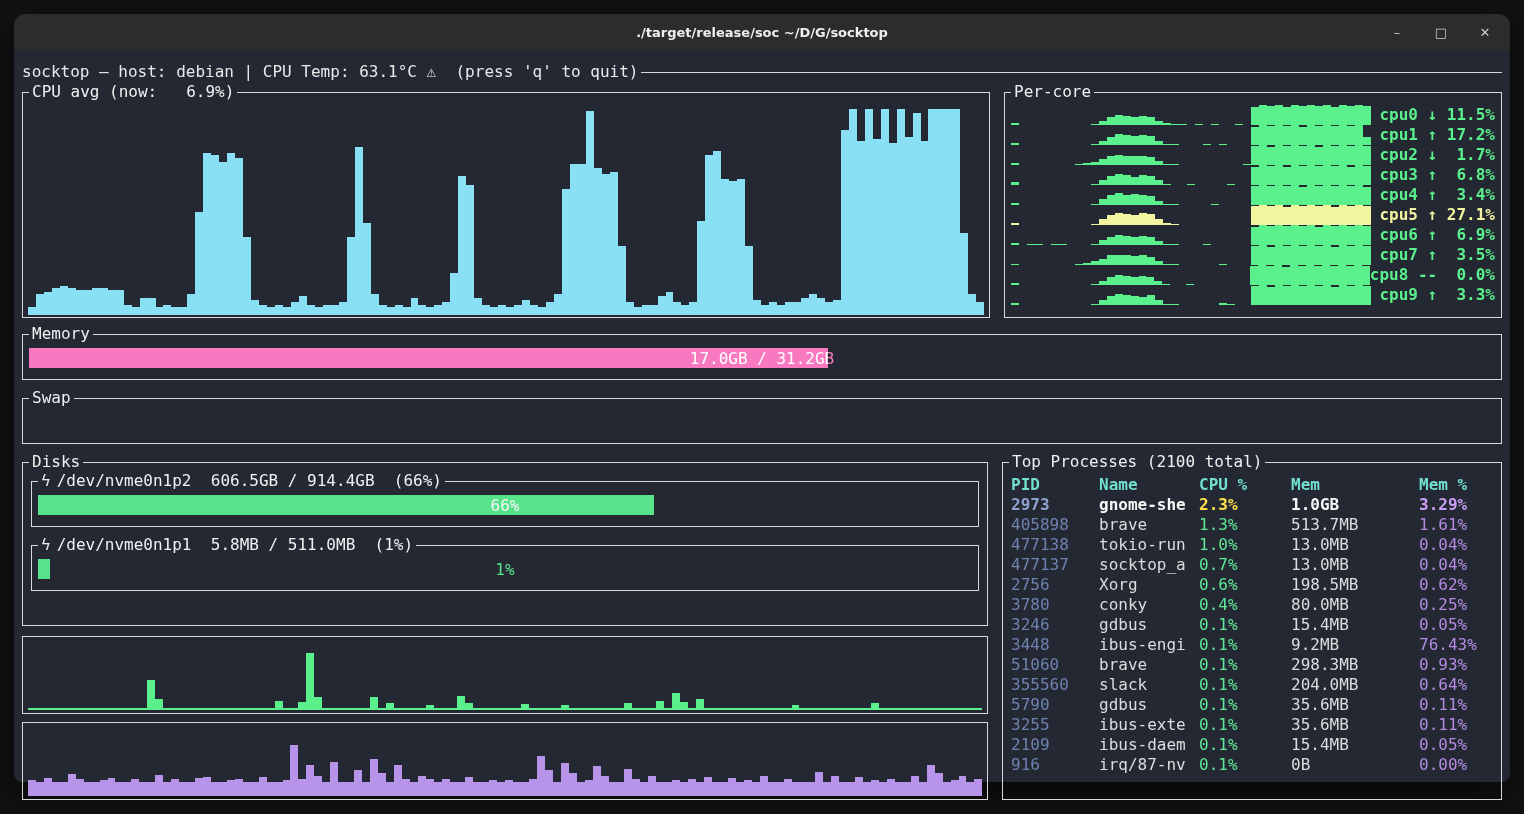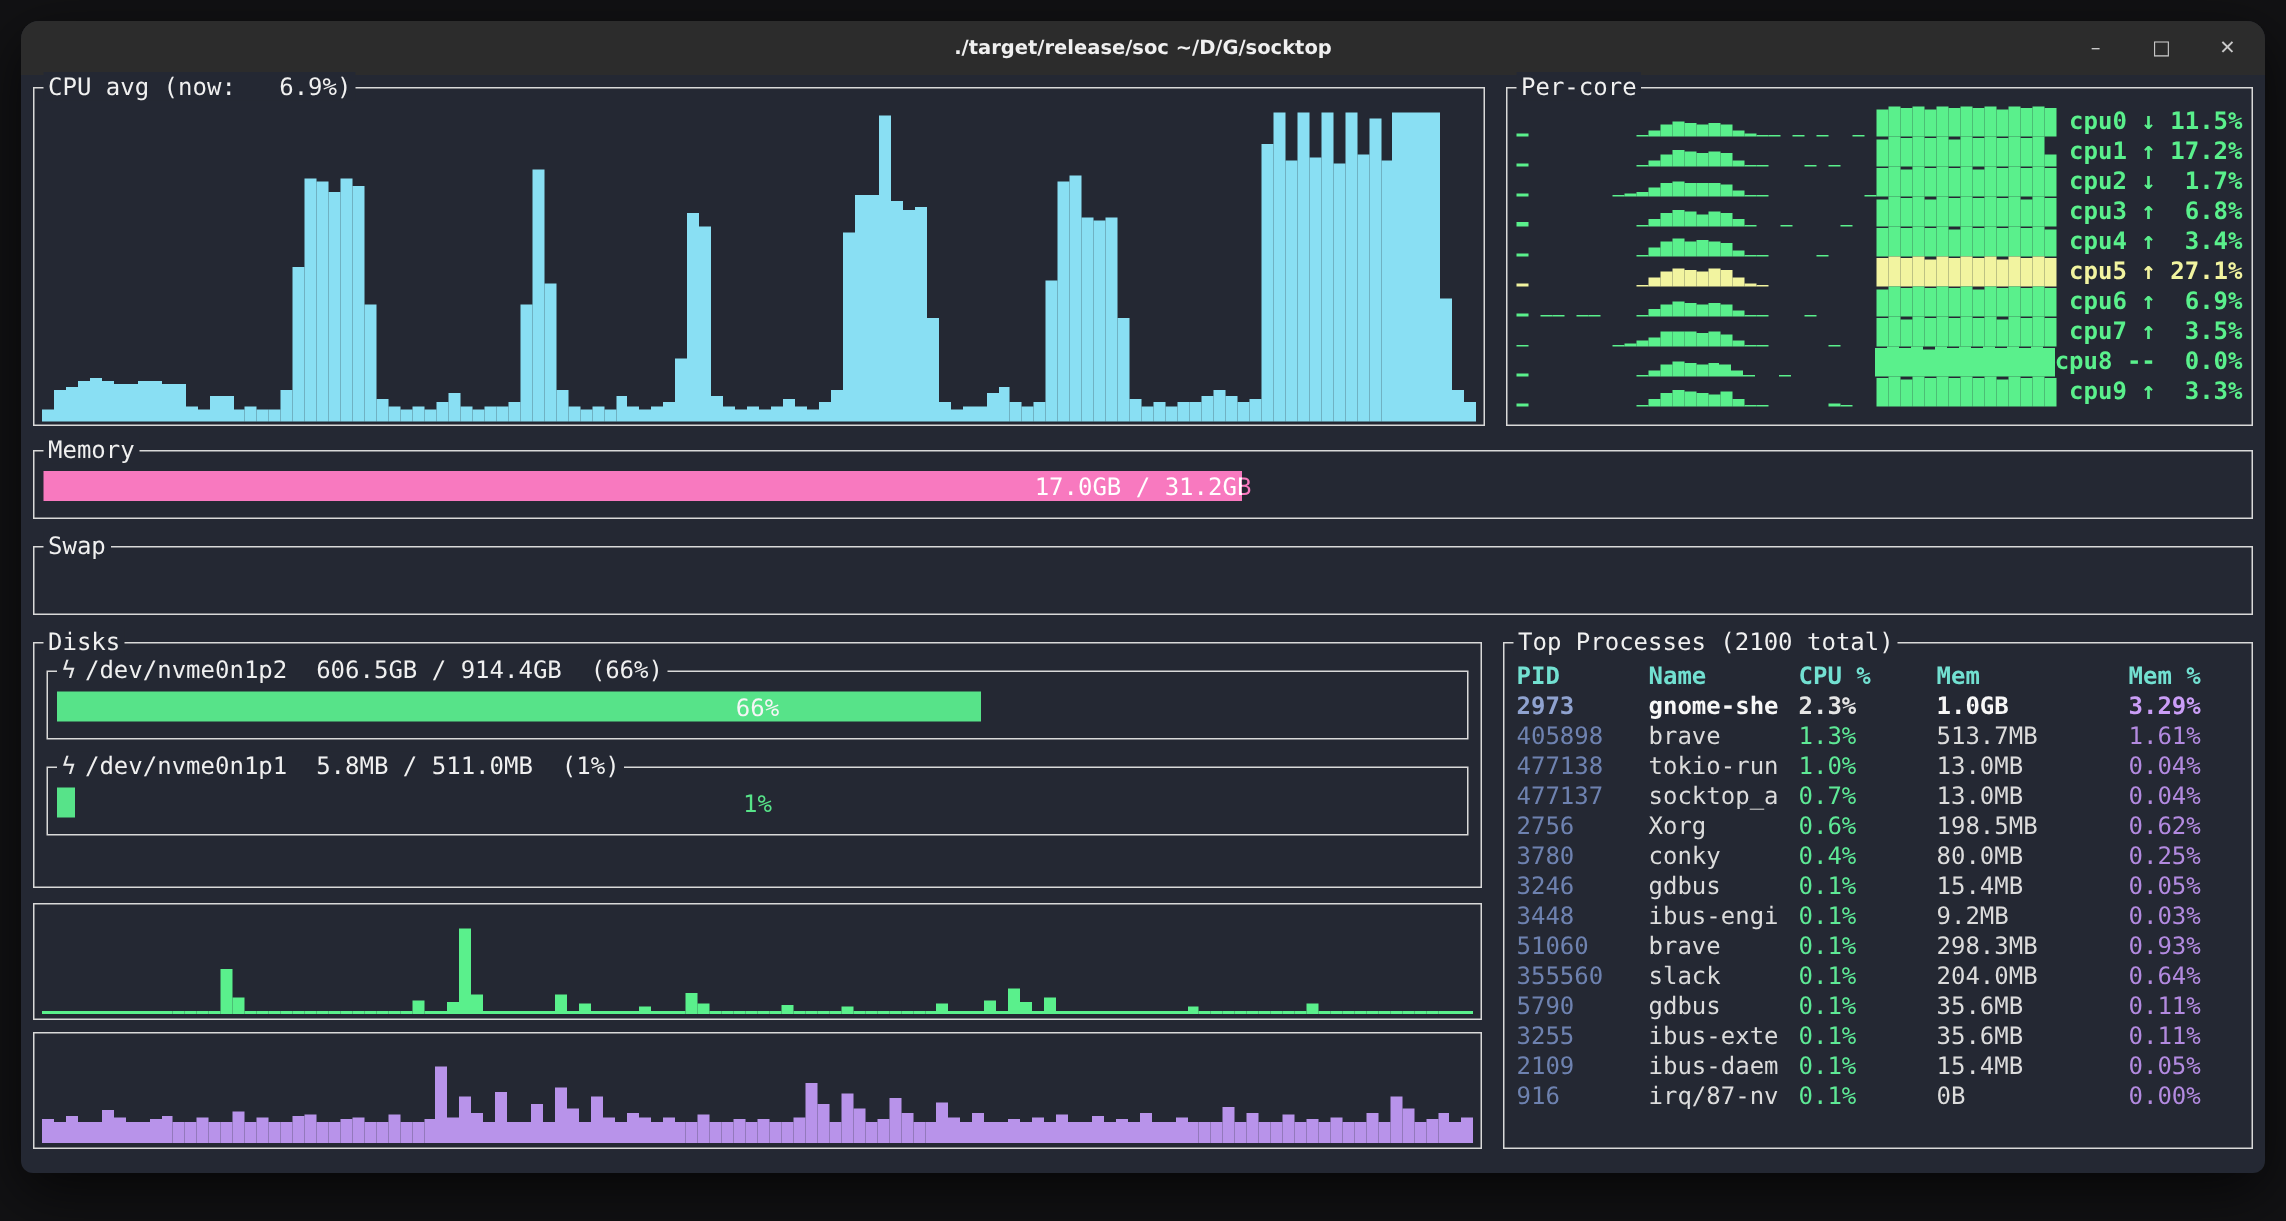--- a/index.html
+++ b/index.html
@@ -36,21 +36,21 @@
   .disk-icon{color:#e8e8e8;padding-right:6px}
   .net-panel{height:76px;margin-bottom:8px}
   .net-panel:last-child{margin-bottom:0}
   .net-chart{position:absolute;left:5px;right:5px;bottom:3px;top:16px;display:flex;align-items:flex-end}
   .proc-panel{flex:1}
   .proc-grid{display:grid;grid-template-columns:88px 100px 92px 128px 1fr;padding:12px 8px 0 8px;line-height:20px}
   .proc-grid div{white-space:pre}
   .ph{color:#72e0d1;font-weight:bold}
   .pc0{color:#6e82b0}.pc1{color:#dcdcdc}.pc2{color:#5ee996}.pc3{color:#dcdcdc}.pc4{color:#b38ae0}
   .pfirst{font-weight:bold}
-  .pfirst.pc0{color:#8fa2cf}.pfirst.pc1{color:#f7f7f7}.pfirst.pc2{color:#e5e5e5}
+  .pfirst.pc0{color:#8fa2cf}.pfirst.pc1{color:#f7f7f7}.pfirst.pc2{color:#fde047}
   .pfirst.pc3{color:#f7f7f7}.pfirst.pc4{color:#cb9ef7}
   .percore-rows{position:absolute;inset:12px 4px 4px 6px;display:flex;flex-direction:column}
   .pc-row{display:flex;height:20px;flex:0 0 20px}
   .spark{width:360px;display:flex;align-items:flex-end}
   .sbar{flex:1}
   .sbar.dense{background-image:repeating-linear-gradient(to bottom,transparent 0 4px,#242833 4px 7px)}
   .sbar.dense:nth-child(even){background-position-y:3px}
   .pc-label{flex:1;text-align:right;line-height:20px;font-weight:bold;white-space:pre;padding-right:2px}
 </style>
 </head>
@@ -61,20 +61,24 @@
     <span>./target/release/soc ~/D/G/socktop</span>
     <div class="controls">
       <span class="wbtn">–</span>
       <span class="wbtn">□</span>
       <span class="wbtn">✕</span>
     </div>
   </div>
 
   <div class="term">
 
+    <div class="status-row">
+      <span class="status-text">socktop — host: debian | CPU Temp: 63.1°C ⚠  (press 'q' to quit)</span>
+      <div class="hline"></div>
+    </div>
 
     <div class="row2">
       <div class="panel cpu-panel">
         <span class="ptitle">CPU avg (now:   6.9%)</span>
         <div class="chart">
             <div class="cbar" style="height: 4%; background: rgb(137, 223, 243);"></div>
             <div class="cbar" style="height: 10%; background: rgb(137, 223, 243);"></div>
             <div class="cbar" style="height: 11%; background: rgb(137, 223, 243);"></div>
             <div class="cbar" style="height: 13%; background: rgb(137, 223, 243);"></div>
             <div class="cbar" style="height: 14%; background: rgb(137, 223, 243);"></div>
@@ -1033,21 +1037,21 @@
             <div class="pc4">0.25%</div>
             <div class="pc0">3246</div>
             <div class="pc1">gdbus</div>
             <div class="pc2">0.1%</div>
             <div class="pc3">15.4MB</div>
             <div class="pc4">0.05%</div>
             <div class="pc0">3448</div>
             <div class="pc1">ibus-engi</div>
             <div class="pc2">0.1%</div>
             <div class="pc3">9.2MB</div>
-            <div class="pc4">0.03%</div>
+            <div class="pc4">76.43%</div>
             <div class="pc0">51060</div>
             <div class="pc1">brave</div>
             <div class="pc2">0.1%</div>
             <div class="pc3">298.3MB</div>
             <div class="pc4">0.93%</div>
             <div class="pc0">355560</div>
             <div class="pc1">slack</div>
             <div class="pc2">0.1%</div>
             <div class="pc3">204.0MB</div>
             <div class="pc4">0.64%</div>

